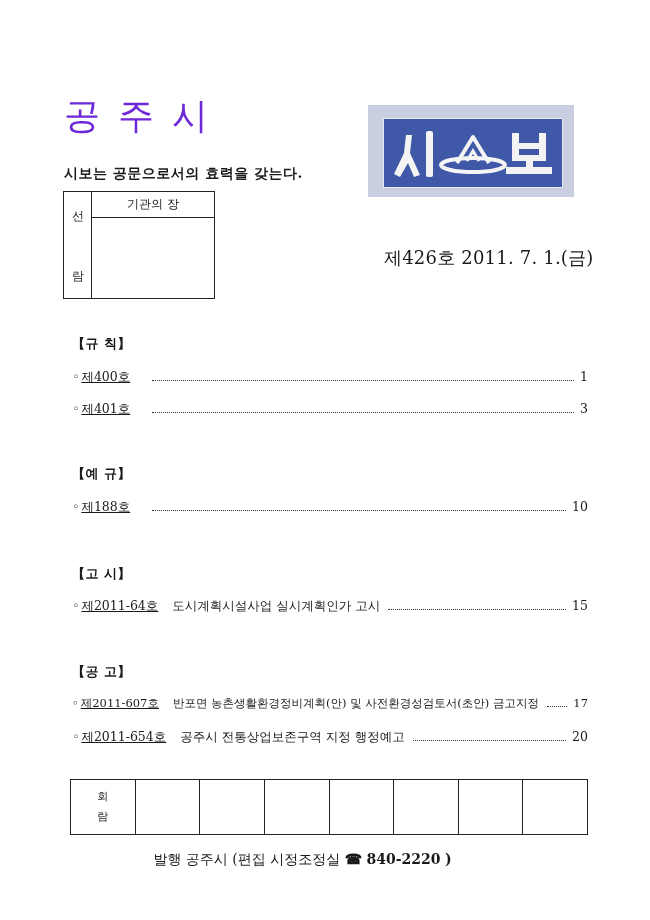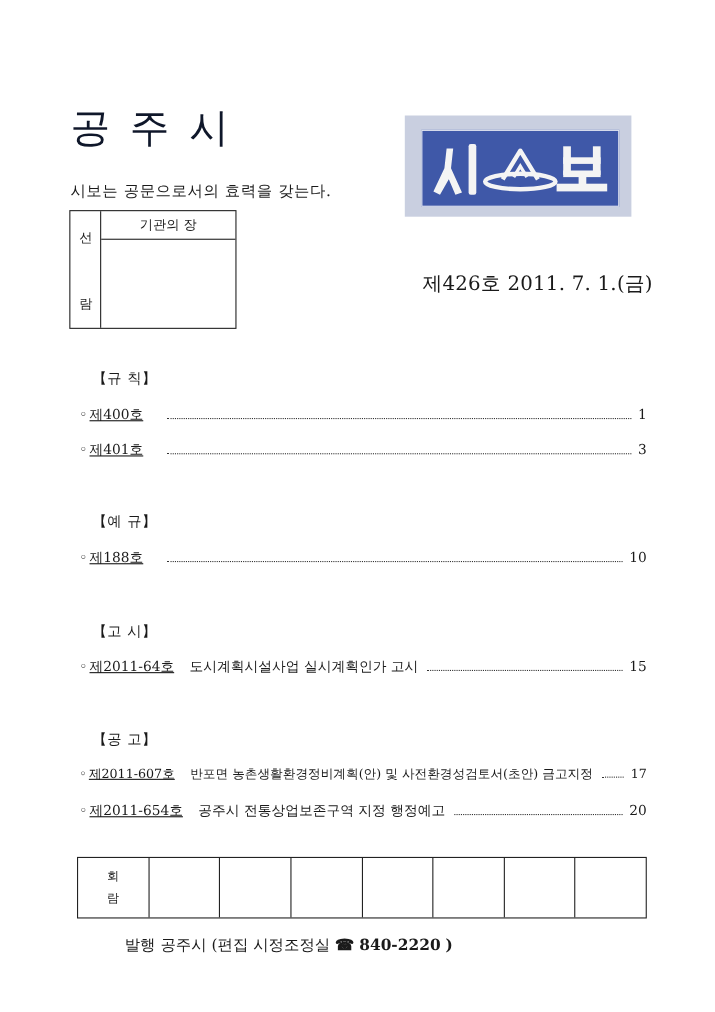--- a/index.html
+++ b/index.html
@@ -4,24 +4,24 @@
 <style>
   html, body { margin: 0; padding: 0; }
   body {
     width: 650px; height: 920px; background: #ffffff; position: relative;
     font-family: "DejaVu Serif", "Liberation Serif", serif; color: #1a1a1a;
     overflow: hidden;
   }
   .abs { position: absolute; }
   .city-title {
     left: 64px; top: 92px; font-family: "DejaVu Sans", sans-serif;
-    font-size: 36px; letter-spacing: 18px; color: #0f172a;
+    font-size: 36px; letter-spacing: 18px; color: #6d28d9;
   }
   .tagline {
-    left: 64px; top: 165px; font-size: 14px; letter-spacing: 0.5px;
+    left: 64px; top: 165px; font-size: 14px; letter-spacing: 0.5px; font-weight: bold;
   }
   .approval-box {
     left: 63px; top: 191px; width: 152px; height: 108px;
     border: 1.5px solid #222; box-sizing: border-box;
   }
   .approval-box .left-col {
     position: absolute; left: 0; top: 0; width: 28px; height: 100%;
     border-right: 1.5px solid #222; box-sizing: border-box;
   }
   .approval-box .left-col span {
@@ -37,21 +37,21 @@
   }
   .logo-inner {
     position: absolute; left: 15px; top: 13px; width: 178px; height: 68px;
     background: #3f58a8; border: 1px solid #e6e9f2;
   }
   .logo-inner svg { position: absolute; left: 0; top: 0; }
   .issue-info {
     left: 384px; top: 246px; font-size: 18px; letter-spacing: 0.2px;
   }
   .section-header {
-    left: 84px; font-size: 13px; font-weight: normal; letter-spacing: 0.5px;
+    left: 72px; font-size: 13px; font-weight: bold; letter-spacing: 0.5px;
   }
   .toc-item {
     left: 72px; width: 516px; font-size: 12.5px; display: flex; align-items: baseline;
     white-space: nowrap;
   }
   .toc-item .bullet { margin-right: 2px; }
   .toc-item .num { margin-right: 14px; text-decoration: underline; }
   .toc-item .title { }
   .toc-item .dots {
     flex: 1; border-bottom: 1.5px dotted #333; margin: 0 6px 3px 8px; height: 1px;
@@ -63,21 +63,21 @@
   }
   .reply-table .cell {
     flex: 1; border-right: 1.5px solid #222; box-sizing: border-box;
   }
   .reply-table .cell:last-child { border-right: none; }
   .reply-table .label-cell {
     display: flex; flex-direction: column; justify-content: center; align-items: center;
     font-size: 11px; line-height: 20px;
   }
   .publisher {
-    left: 0; width: 525px; top: 851px; text-align: center; font-size: 14px;
+    left: 0; width: 525px; top: 851px; text-align: center; font-size: 14px; padding-left: 40px;
   }
   .publisher .phone { font-weight: bold; }
 </style>
 </head>
 <body>
 
 <div class="abs city-title">공주시</div>
 <div class="abs tagline">시보는 공문으로서의 효력을 갖는다.</div>
 
 <div class="abs approval-box">

